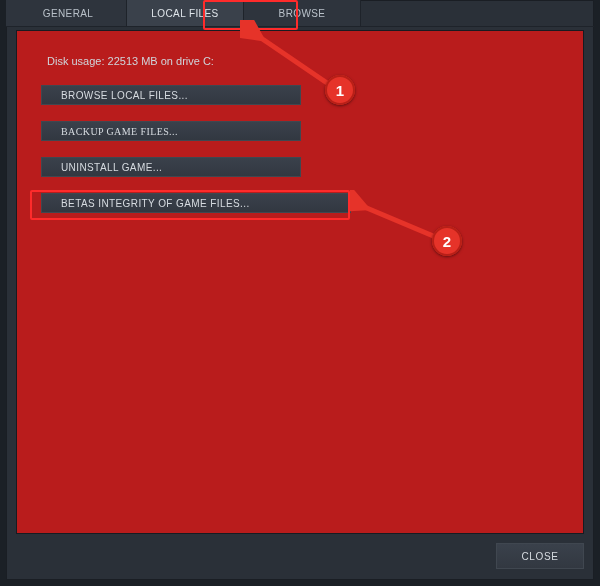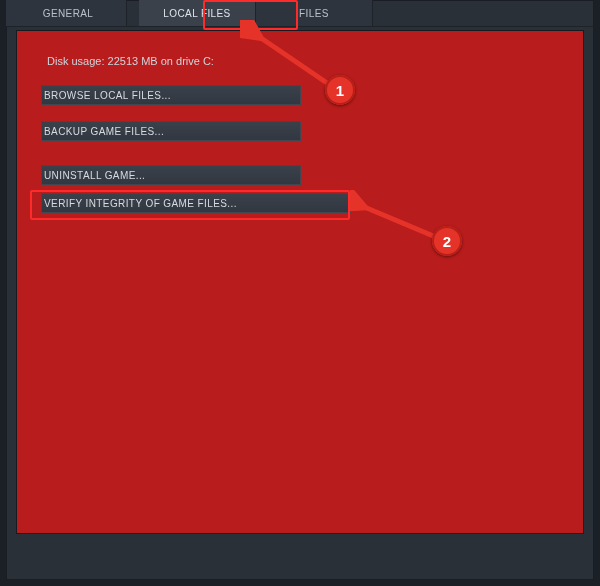--- a/index.html
+++ b/index.html
@@ -39,21 +39,20 @@
     padding: 0 14px;
     min-width: 88px;
     background: #2e343d;
     border-right: 1px solid #1e232a;
     cursor: pointer;
     user-select: none;
   }
   .tab.active {
     background: #3a414b;
     color: #dfe5ea;
-    margin-left: 12px;
   }
   .tab:first-child { padding-left: 18px; }
 
   .content {
     position: absolute;
     left: 10px;
     top: 30px;
     right: 10px;
     bottom: 46px;
     background: #b91c1c;
@@ -73,29 +72,29 @@
     left: 24px;
     height: 20px;
     width: 260px;
     background: linear-gradient(to bottom, #3a414b, #323841);
     border: 1px solid #404750;
     color: #d6dbe0;
     font-size: 10px;
     letter-spacing: 0.4px;
     display: flex;
     align-items: center;
-    padding: 0 2px;
+    padding: 0 19px;
     box-sizing: border-box;
     cursor: pointer;
     user-select: none;
   }
   .btn.wide { width: 310px; }
   .btn.b1 { top: 54px; }
-  .btn.b2 { top: 90px; }
-  .btn.b3 { top: 126px; margin-top: 8px; }
+  .btn.b2 { top: 90px; font-family: Liberation Serif, serif; }
+  .btn.b3 { top: 126px; }
   .btn.b4 { top: 162px; }
 
   .footer {
     position: absolute;
     left: 10px;
     right: 10px;
     bottom: 6px;
     height: 36px;
     display: flex;
     justify-content: flex-end;
@@ -160,32 +159,35 @@
 
 </style>
 </head>
 <body>
 
 <div class="window">
 
   <div class="tabs">
     <div class="tab">GENERAL</div>
     <div class="tab active">LOCAL FILES</div>
-    <div class="tab">FILES</div>
+    <div class="tab">BROWSE</div>
   </div>
 
   <div class="content">
     <div class="disk">Disk usage: 22513 MB on drive C:</div>
 
     <div class="btn b1">BROWSE LOCAL FILES...</div>
     <div class="btn b2">BACKUP GAME FILES...</div>
     <div class="btn b3">UNINSTALL GAME...</div>
-    <div class="btn b4 wide">VERIFY INTEGRITY OF GAME FILES...</div>
-  </div>
-
+    <div class="btn b4 wide">BETAS INTEGRITY OF GAME FILES...</div>
+  </div>
+
+  <div class="footer">
+    <div class="close-btn">CLOSE</div>
+  </div>
 
 </div>
 
 <div class="hl hl-tab"></div>
 <div class="hl hl-btn"></div>
 
 <div class="callout call1">
   <div class="arrow">
     <svg width="100" height="80" viewBox="0 0 100 80">
       <defs>

